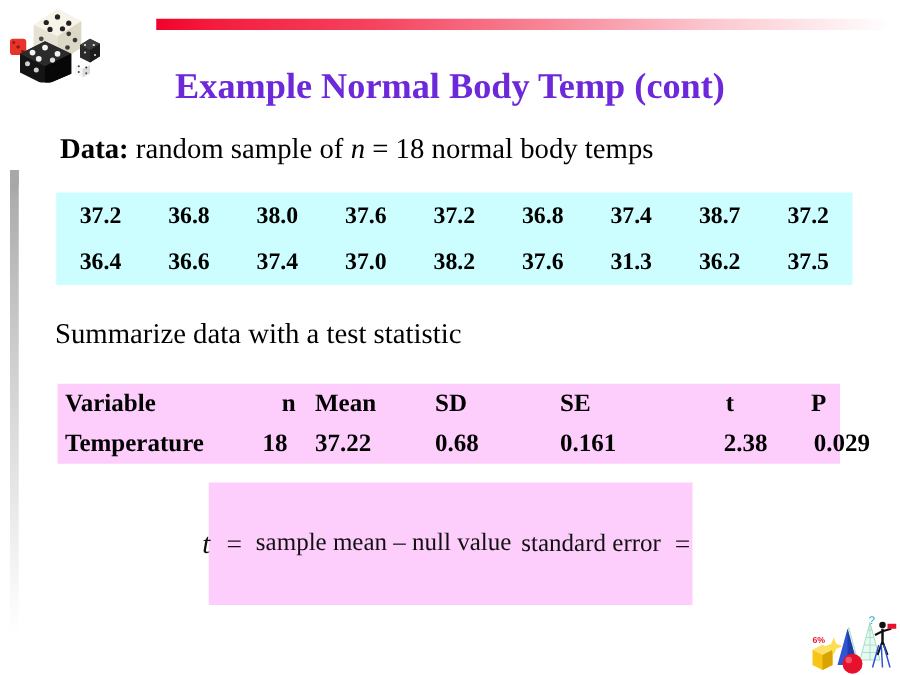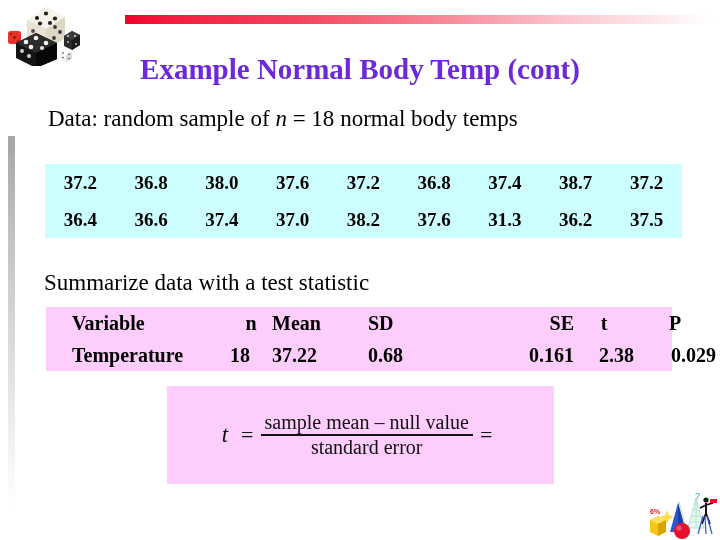--- a/index.html
+++ b/index.html
@@ -77,29 +77,29 @@
 
   
   .body-line {
     position: absolute;
     color: #000000;
     font-size: 23px;
     line-height: 28px;
     white-space: nowrap;
   }
   #data-line { left: 48px; top: 105px; }
-  #data-line .lead { font-weight: normal; }
+  #data-line .lead { font-weight: bold; }
   #data-line .ital { font-style: italic; }
-  #summarize-line { left: 44px; top: 253px; margin-top: 16px; }
+  #summarize-line { left: 44px; top: 253px; }
 
   
   #data-table {
     position: absolute;
     left: 45px;
-    top: 164px;
+    top: 154px;
     width: 637px;
     height: 74px;
     background: #ccfdff;
   }
   #data-table table {
     width: 100%;
     height: 100%;
     border-collapse: collapse;
     table-layout: fixed;
   }
@@ -114,21 +114,21 @@
   #data-table tr { height: 27px; }
 
   
   #stats-table {
     position: absolute;
     left: 46px;
     top: 307px;
     width: 626px;
     height: 64px;
     background: #fdcdfc;
-    padding-left: 26px;
+    padding-left: 6px;
     box-sizing: border-box;
   }
   #stats-table table {
     border-collapse: collapse;
     table-layout: fixed;
     width: 616px;
     height: 100%;
   }
   #stats-table td {
     font-weight: bold;
@@ -136,21 +136,21 @@
     color: #000000;
     padding: 0;
     vertical-align: middle;
     white-space: nowrap;
   }
   #stats-table tr { height: 26px; }
   .col-variable { width: 158px; text-align: left; }
   .col-n        { width: 42px;  text-align: left; }
   .col-mean     { width: 96px;  text-align: left; }
   .col-sd       { width: 100px; text-align: left; }
-  .col-se       { width: 106px; text-align: right; }
+  .col-se       { width: 106px; text-align: left; }
   .col-t        { width: 60px;  text-align: right; }
   .col-p        { width: 82px;  text-align: right; }
   #stats-table tr.hdr .col-n    { text-align: center; }
   #stats-table tr.hdr .col-t    { text-align: center; }
   #stats-table tr.hdr .col-p    { text-align: center; }
 
   
   #formula-box {
     position: absolute;
     left: 167px;
@@ -173,21 +173,21 @@
     font-style: italic;
     font-size: 23px;
     padding-right: 6px;
   }
   .fx .eq {
     padding: 0 7px;
     font-size: 22px;
   }
   .frac {
     display: inline-flex;
-    flex-direction: column;
+    flex-direction: row;
     align-items: center;
     text-align: center;
   }
   .frac .num {
     padding: 0 4px 1px 4px;
     white-space: nowrap;
   }
   .frac .bar {
     width: 100%;
     height: 1.6px;

